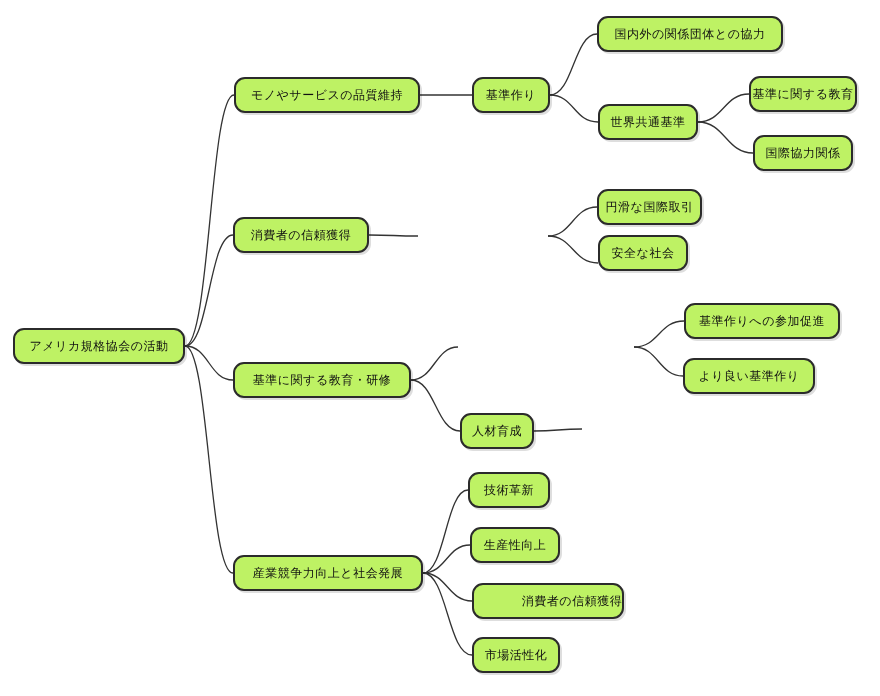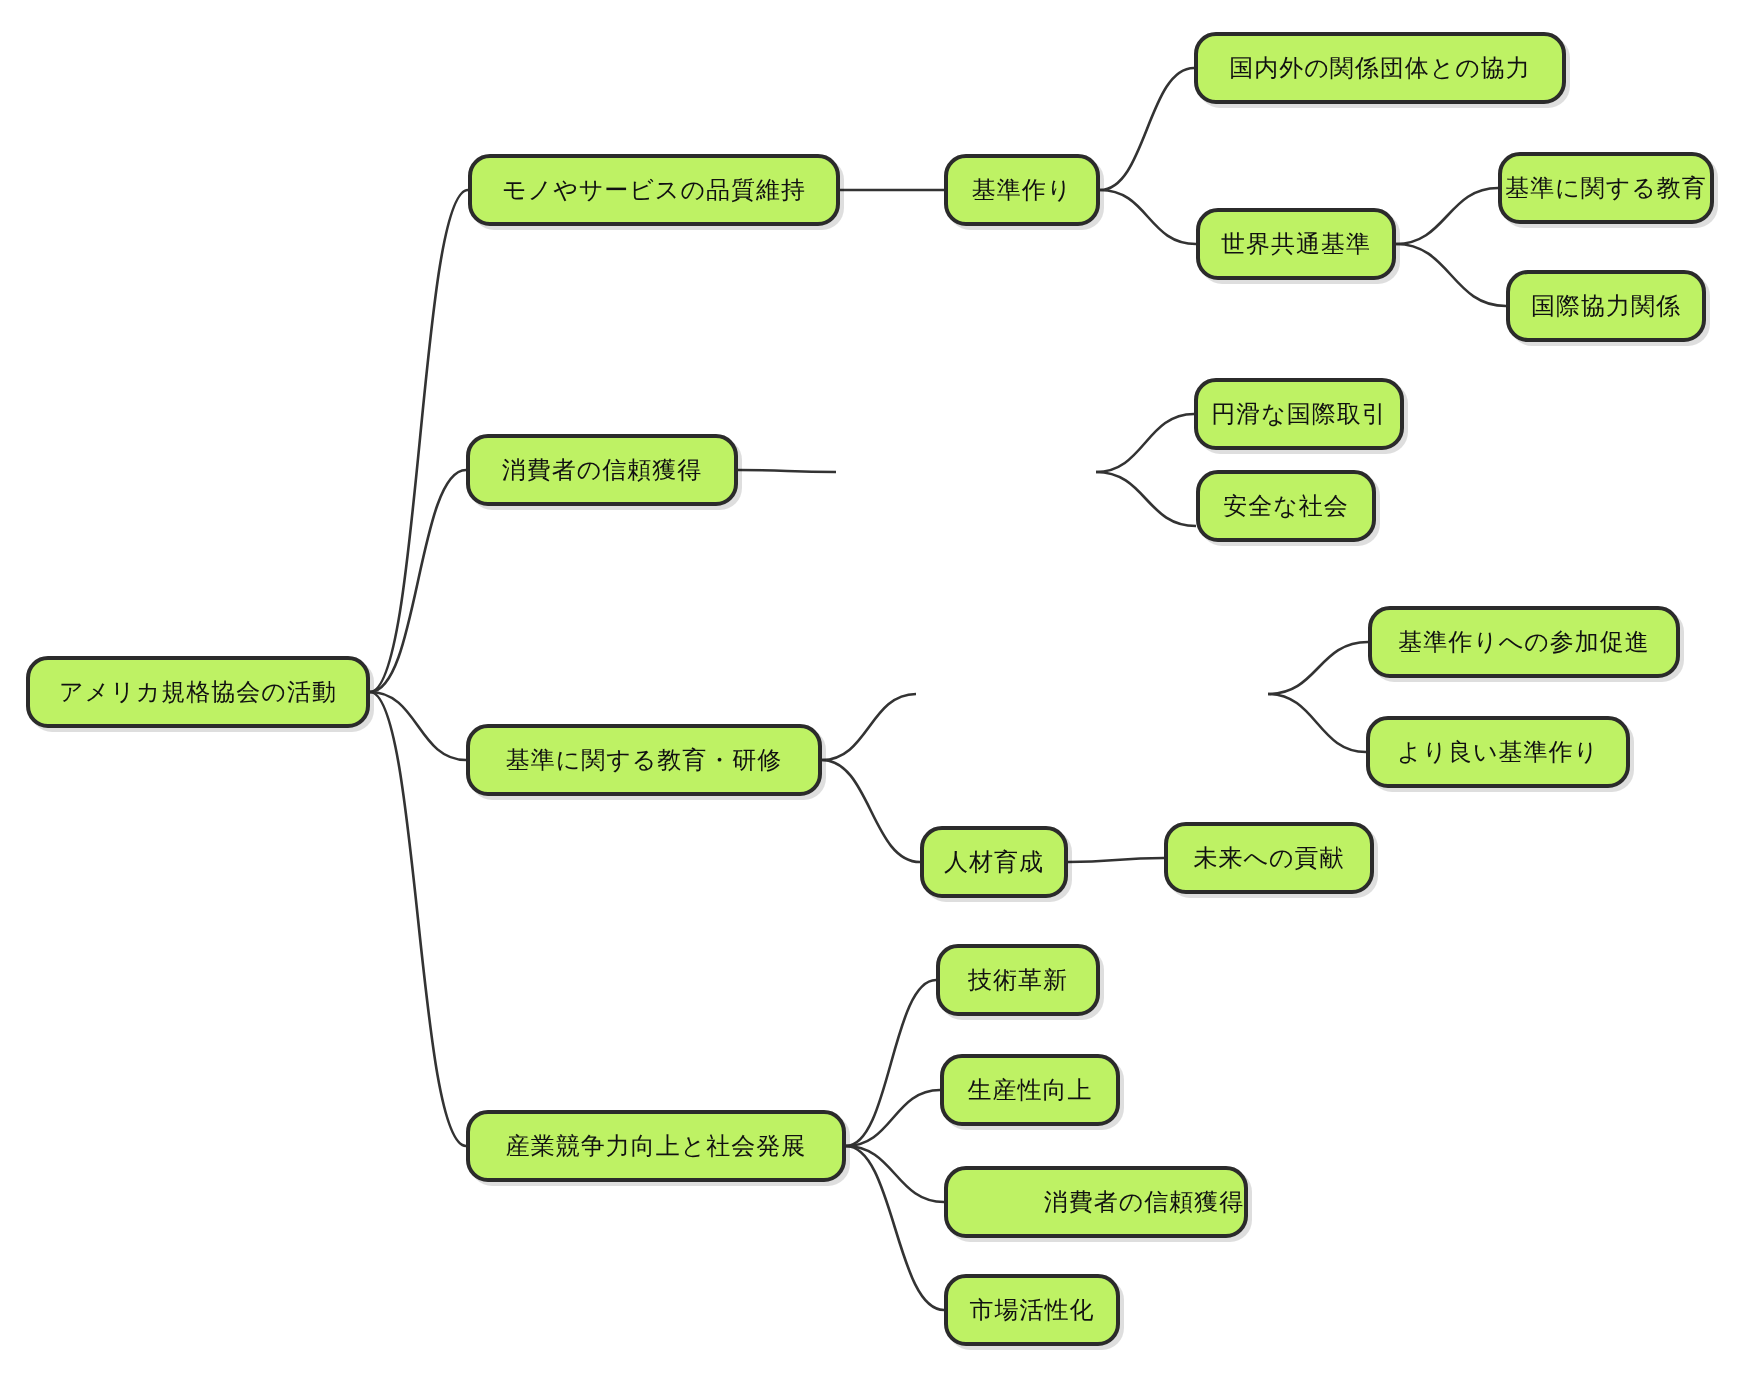--- a/index.html
+++ b/index.html
@@ -97,21 +97,20 @@
 
   <div class="node" style="left:233px; top:362px; width:178px;">基準に関する教育・研修</div>
 
 
   <div class="node" style="left:684px; top:303px; width:156px;">基準作りへの参加促進</div>
 
   <div class="node" style="left:683px; top:358px; width:132px;">より良い基準作り</div>
 
   <div class="node" style="left:460px; top:413px; width:74px;">人材育成</div>
 
-  <div class="node" style="left:582px; top:411px; width:105px;">未来への貢献</div>
 
   <div class="node" style="left:233px; top:555px; width:190px;">産業競争力向上と社会発展</div>
 
   <div class="node" style="left:468px; top:472px; width:82px;">技術革新</div>
 
   <div class="node" style="left:470px; top:527px; width:90px;">生産性向上</div>
 
   <div class="node" style="left:472px; top:583px; width:152px;padding-left:48px;">消費者の信頼獲得</div>
 
   <div class="node" style="left:472px; top:637px; width:88px;">市場活性化</div>

